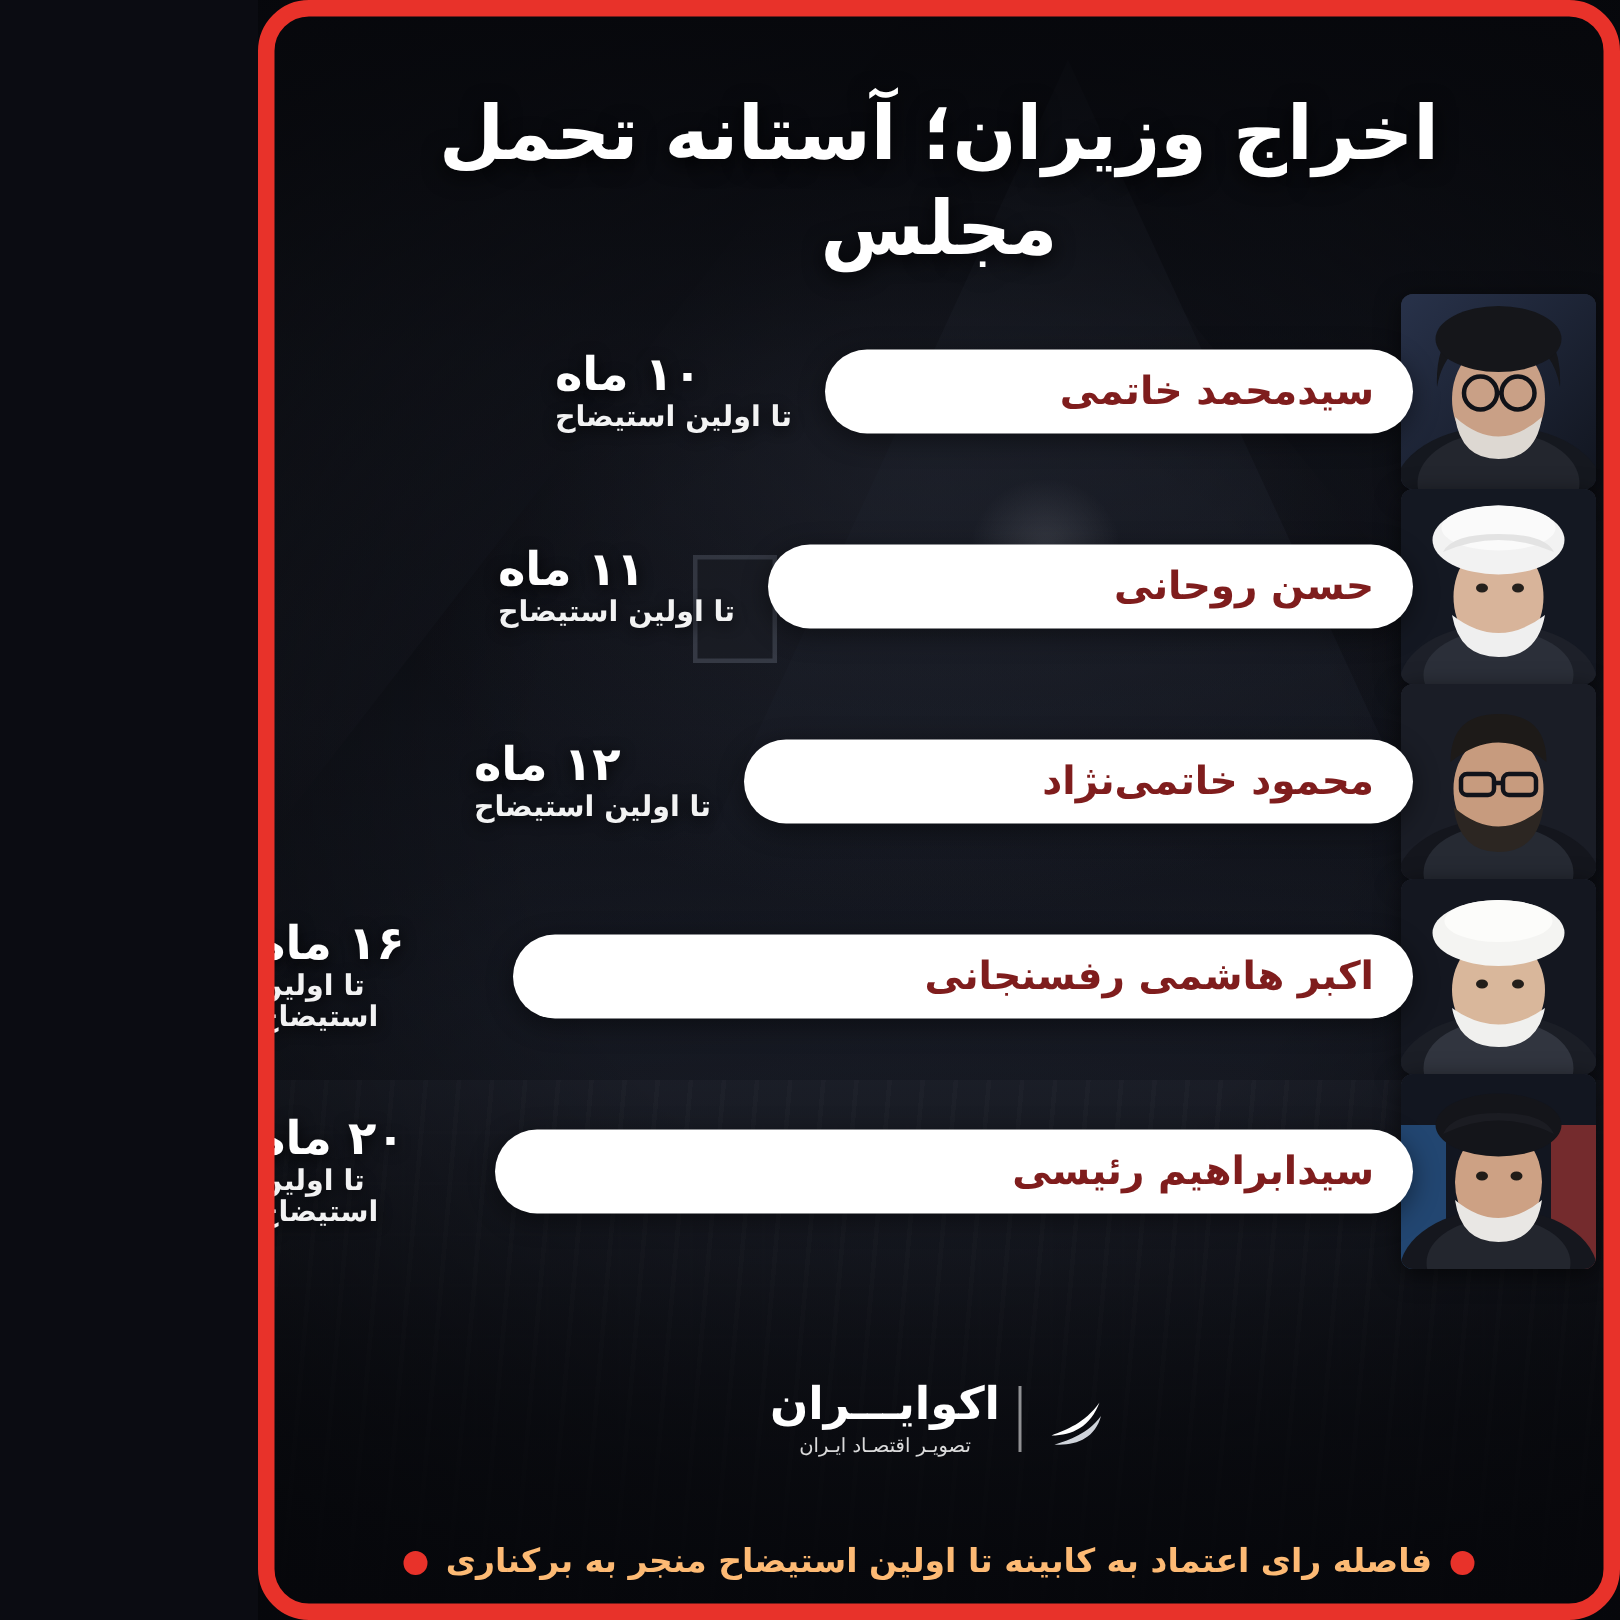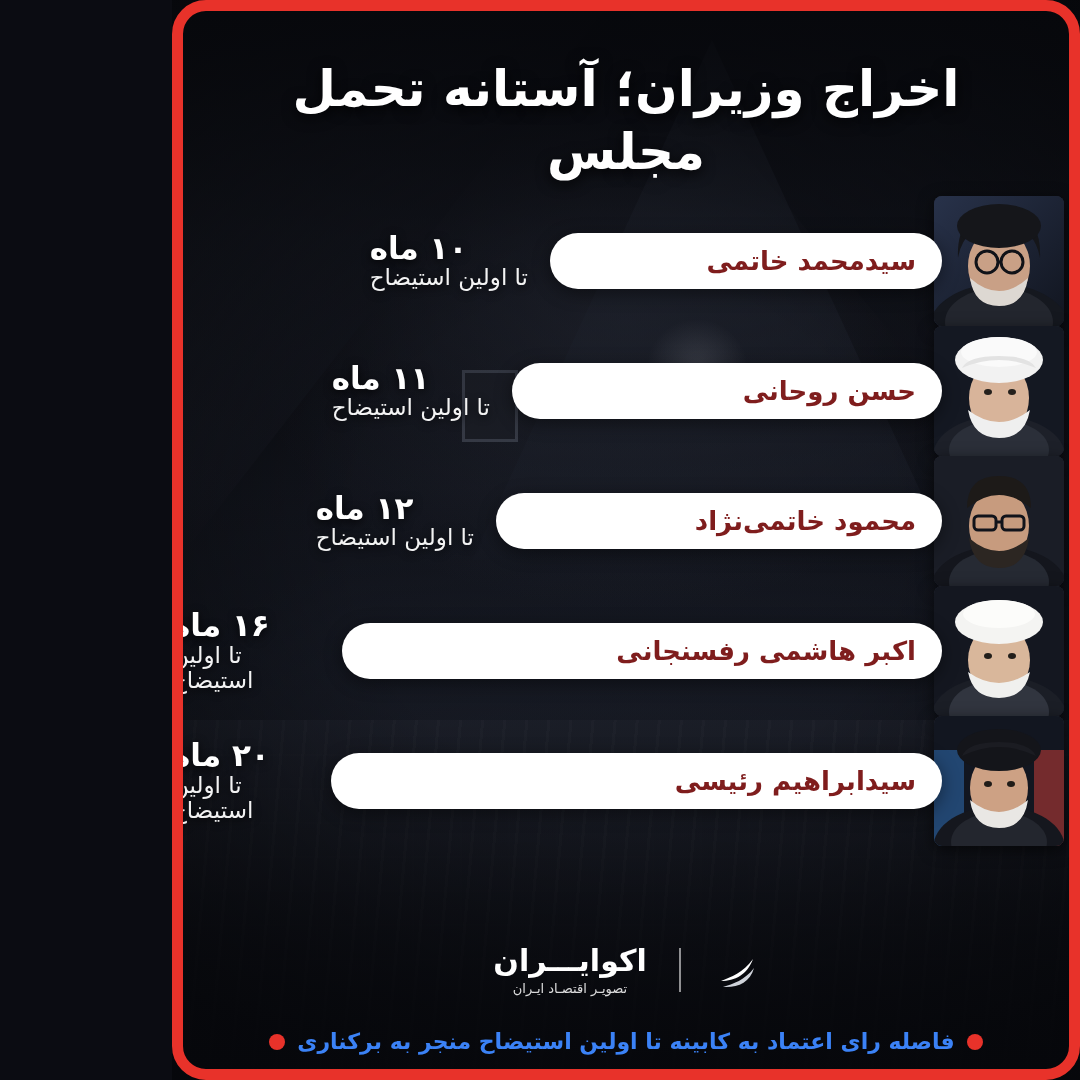--- a/index.html
+++ b/index.html
@@ -154,33 +154,33 @@
     text-shadow: 0 2px 10px rgba(0,0,0,.8);
     line-height: 1.12;
   }
   .metric .big {
     display: block;
     font-size: 31px;
     font-weight: bold;
   }
   .metric .sub {
     display: block;
-    font-size: 23px;
-    font-weight: normal;
+    font-size: 19px;
+    font-weight: bold;
     opacity: .95;
   }
 
   
   .logo {
     position: absolute;
-    bottom: 84px; left: 0; right: 0;
+    bottom: 108px; left: 0; right: 0;
     display: flex;
     align-items: center;
     justify-content: center;
-    gap: 32px;
+    gap: 12px;
     z-index: 30;
   }
   .logo-mark {
     width: 46px; height: 46px;
     display: flex; align-items: center; justify-content: center;
   }
   .logo-divider {
     width: 2px; height: 44px; background: rgba(255,255,255,.55);
   }
   .logo-text { text-align: center; color: #fff; }
@@ -200,21 +200,21 @@
     justify-content: center;
     gap: 12px;
     z-index: 30;
   }
   .dot {
     width: 16px; height: 16px; border-radius: 50%;
     background: #e8322a;
     flex: 0 0 auto;
   }
   .footer-text {
-    color: #3b82f6;
+    color: #fdba74;
     font-size: 22px;
     font-weight: bold;
     white-space: nowrap;
   }
 </style>
 </head>
 <body>
 
 <div class="canvas">
 

